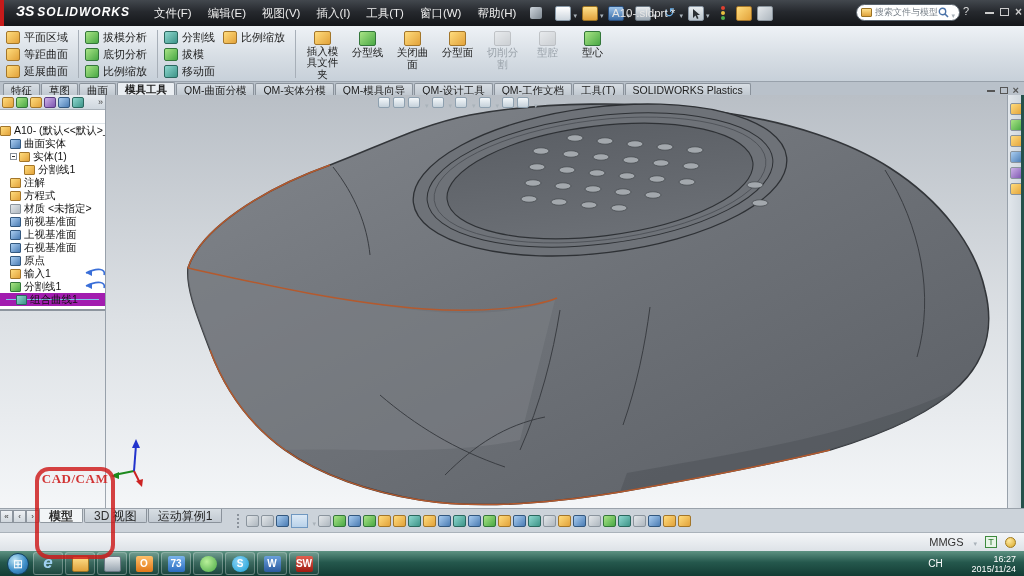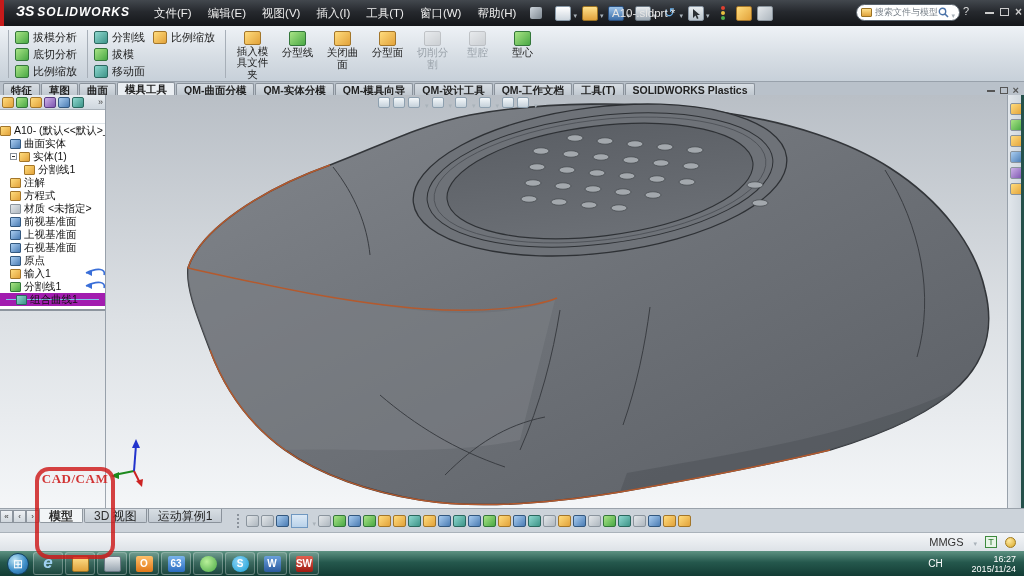--- a/index.html
+++ b/index.html
@@ -65,21 +65,21 @@
     font-size:10.5px; line-height:11.5px; color:#1c1c1c; text-align:center; padding-top:3px; }
   .rlic { width:17px; height:15px; border-radius:2px; margin-bottom:1px; }
   .rdis { color:#98a0a8; }
   .rdis .rlic { opacity:.45; filter:grayscale(.8); }
 
   
   .tabbar { position:absolute; top:82px; left:0; width:1024px; height:13px;
     background:#b9c1ca; display:flex; align-items:flex-end; padding-left:3px; }
   .tab { font-size:10.5px; height:12px; line-height:12px; padding:0 7px;
     background:linear-gradient(#d8dee4,#c0c8d0); border:1px solid #8a929b;
-    border-bottom:none; border-radius:2px 2px 0 0; margin-right:1px; color:#222; white-space:nowrap;font-weight:bold; }
+    border-bottom:none; border-radius:2px 2px 0 0; margin-right:1px; color:#222; white-space:nowrap; }
   .tab.active { background:#eaeef2; font-weight:bold; height:13px; }
   .doc-controls { margin-left:auto; display:flex; gap:5px; align-items:center; padding-right:5px; }
   .dmin { width:8px; height:3px; border-bottom:2px solid #555; }
   .dmax { width:8px; height:7px; border:1px solid #555; }
   .dclose { color:#555; font-size:11px; line-height:9px; font-weight:bold; }
 
   
   .main { position:absolute; top:95px; left:0; width:1024px; height:413px; }
   .viewport { position:absolute; left:0; top:0; width:1024px; height:413px;
     background:linear-gradient(#b9bfc6,#dde1e5 55%,#f4f6f8); }
@@ -241,20 +241,34 @@
     </div>
     <span class="help-btn">?</span>
     <div class="win-btns">
       <span class="wmin"></span>
       <span class="wmax"></span>
       <span class="wclose">×</span>
     </div>
   </div>
 
   <div class="ribbon">
+    <div class="rcol">
+      <div class="ritem">
+          <span class="ric i-gold"></span>
+          <span>平面区域</span>
+        </div>
+      <div class="ritem">
+          <span class="ric i-gold"></span>
+          <span>等距曲面</span>
+        </div>
+      <div class="ritem">
+          <span class="ric i-gold"></span>
+          <span>延展曲面</span>
+        </div>
+    </div>
     <div class="rsep"></div>
     <div class="rcol">
       <div class="ritem">
           <span class="ric i-green"></span>
           <span>拔模分析</span>
         </div>
       <div class="ritem">
           <span class="ric i-green"></span>
           <span>底切分析</span>
         </div>
@@ -586,21 +600,21 @@
     <div class="app">
         <span class="aic a-folder"></span>
       </div>
     <div class="app">
         <span class="aic a-calc"></span>
       </div>
     <div class="app">
         <span class="aic a-outlook">O</span>
       </div>
     <div class="app">
-        <span class="aic a-91">63</span>
+        <span class="aic a-91">73</span>
       </div>
     <div class="app">
         <span class="aic a-360"></span>
       </div>
     <div class="app">
         <span class="aic a-skype">S</span>
       </div>
     <div class="app">
         <span class="aic a-word">W</span>
       </div>

